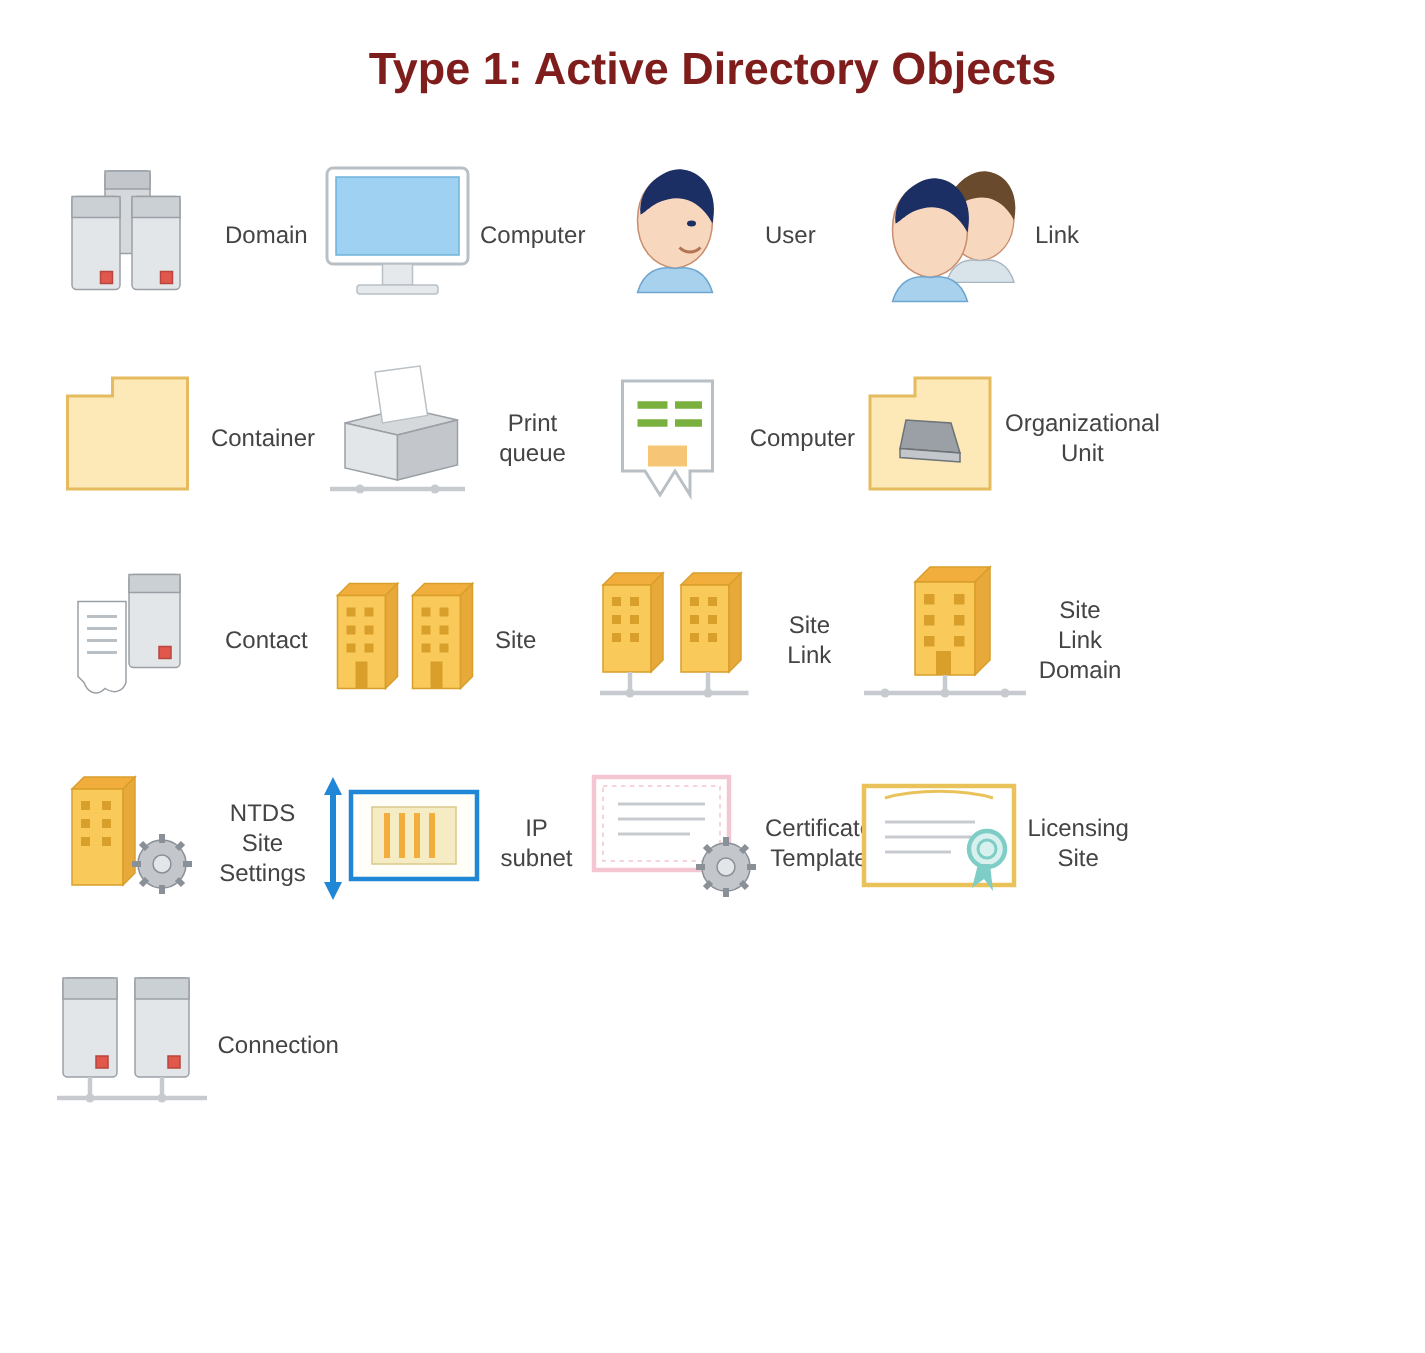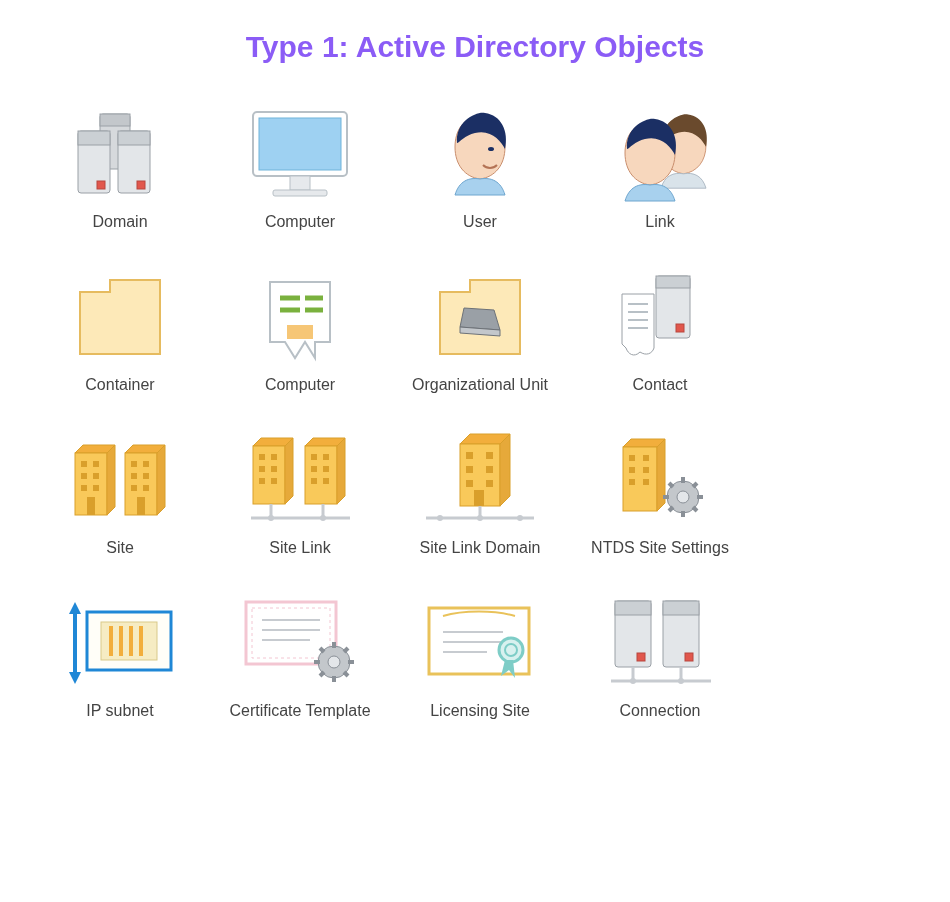--- a/index.html
+++ b/index.html
@@ -1,19 +1,19 @@
 <!DOCTYPE html>
 <html><head>
 <meta charset="utf-8">
 <style>
   html,body{margin:0;padding:0;background:#ffffff;font-family:Arial,Helvetica,sans-serif;color:#333;}
   .page{width:950px;min-height:902px;margin:0 auto;box-sizing:border-box;padding:20px 30px;}
-  h1.title{font-size:30px;font-weight:bold;color:#8b5cf6;text-align:center;margin:10px 0 40px 0;}
+  h1.title{font-size:30px;font-weight:bold;color:#7f1d1d;text-align:center;margin:10px 0 40px 0;}
   .grid{display:flex;flex-wrap:wrap;}
-  .cell{width:180px;display:flex;flex-direction:column;align-items:center;margin-bottom:35px;}
+  .cell{width:180px;display:flex;flex-direction:row;align-items:center;margin-bottom:35px;}
   .ico{width:120px;height:100px;display:flex;align-items:center;justify-content:center;}
   .label{margin-top:8px;font-size:16px;color:#444;text-align:center;line-height:1.25;}
 </style>
 </head>
 <body>
 
 <div class="page">
   <h1 class="title">Type 1: Active Directory Objects</h1>
 
   <div class="grid">
@@ -84,20 +84,34 @@
 
     <div class="cell">
       <div class="ico">
         <svg width="100" height="90" viewBox="0 0 100 90">
           <path d="M10 20 L40 20 L40 8 L90 8 L90 82 L10 82 Z" fill="#fde9b8" stroke="#e6bb5f" stroke-width="2"></path>
         </svg>
       </div>
       <div class="label">Container</div>
     </div>
 
+    <div class="cell">
+      <div class="ico">
+        <svg width="110" height="95" viewBox="0 0 110 95">
+          <polygon points="20,40 60,30 95,38 55,48" fill="#d6d9dc" stroke="#9aa0a6"></polygon>
+          <polygon points="20,40 55,48 55,78 20,70" fill="#e3e6e9" stroke="#9aa0a6"></polygon>
+          <polygon points="55,48 95,38 95,68 55,78" fill="#c3c7cb" stroke="#9aa0a6"></polygon>
+          <polygon points="40,6 70,2 75,35 45,40" fill="#ffffff" stroke="#b8c0c6"></polygon>
+          <line x1="10" y1="84" x2="100" y2="84" stroke="#c7cbd0" stroke-width="3"></line>
+          <circle cx="30" cy="84" r="3" fill="#c7cbd0"></circle>
+          <circle cx="80" cy="84" r="3" fill="#c7cbd0"></circle>
+        </svg>
+      </div>
+      <div class="label">Print queue</div>
+    </div>
 
     <div class="cell">
       <div class="ico">
         <svg width="90" height="95" viewBox="0 0 90 95">
           <path d="M15 12 L75 12 L75 72 L60 72 L60 88 L50 72 L40 88 L30 72 L15 72 Z" fill="#ffffff" stroke="#b8c0c6" stroke-width="2"></path>
           <line x1="25" y1="28" x2="45" y2="28" stroke="#7ab13e" stroke-width="5"></line>
           <line x1="50" y1="28" x2="68" y2="28" stroke="#7ab13e" stroke-width="5"></line>
           <line x1="25" y1="40" x2="45" y2="40" stroke="#7ab13e" stroke-width="5"></line>
           <line x1="50" y1="40" x2="68" y2="40" stroke="#7ab13e" stroke-width="5"></line>
           <rect x="32" y="55" width="26" height="14" fill="#f2ae3c" opacity="0.7"></rect>

